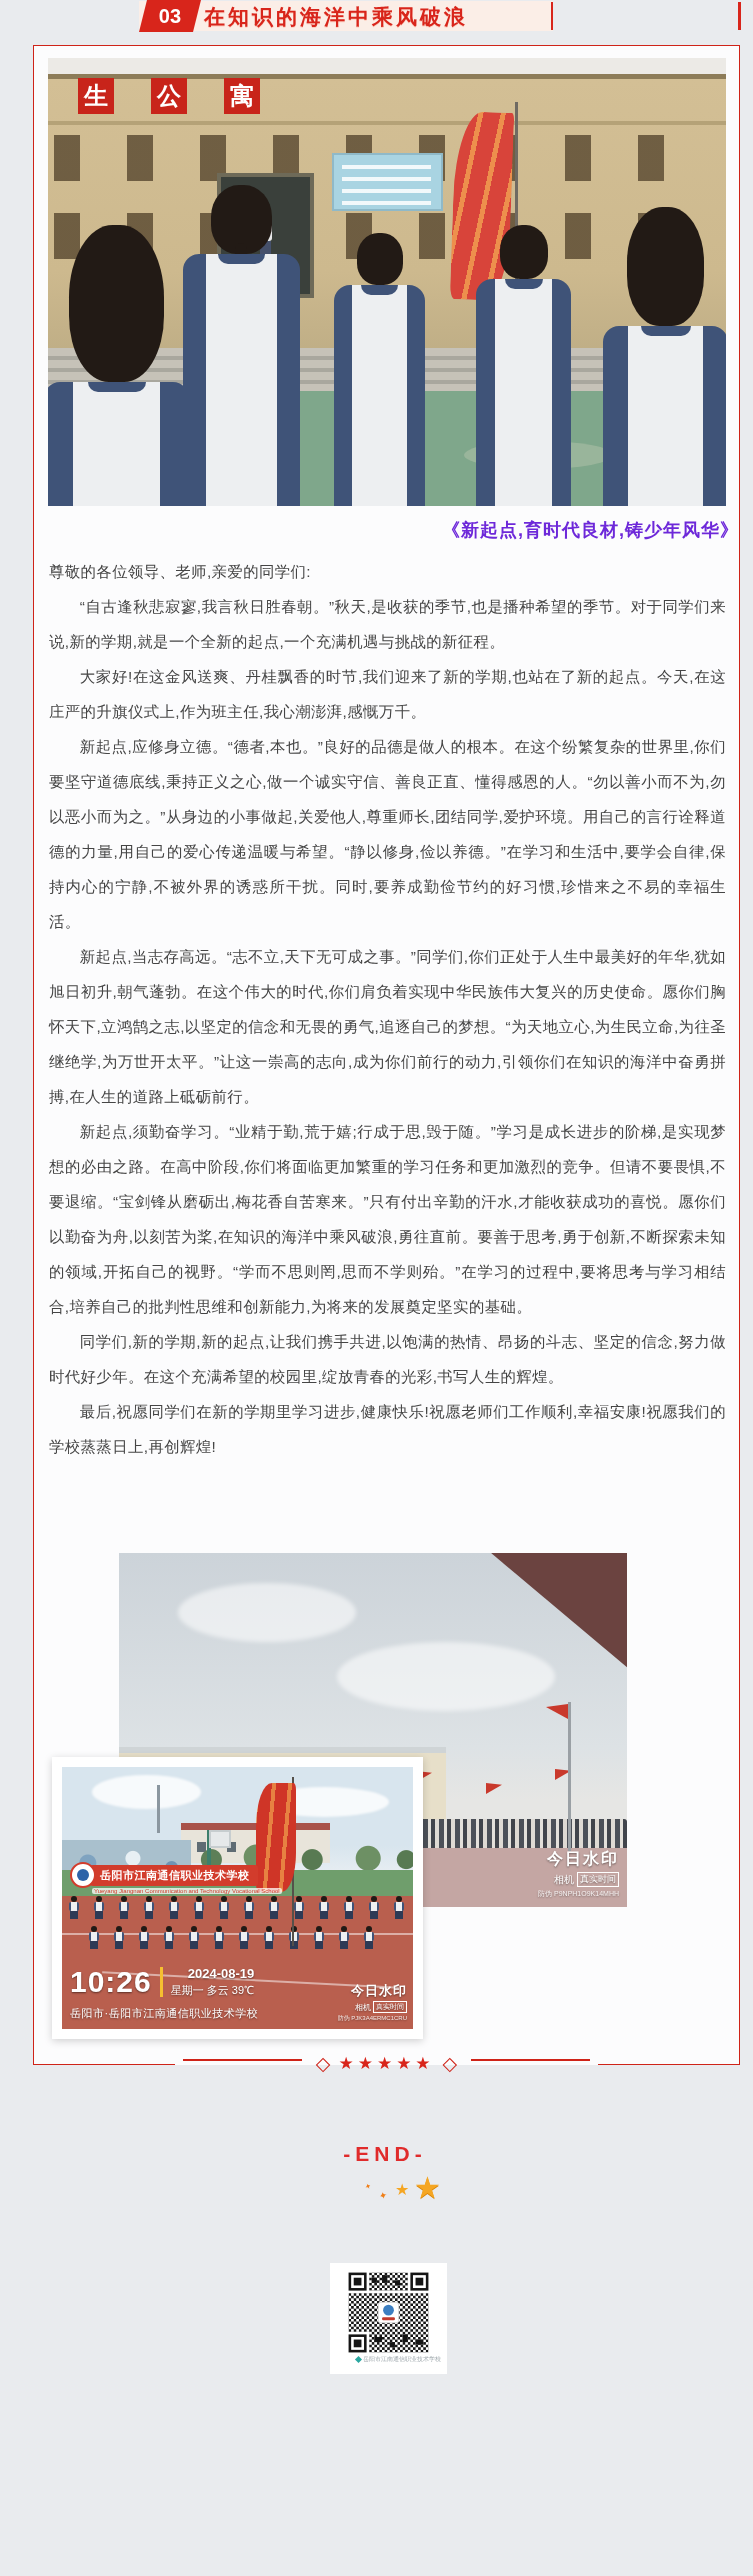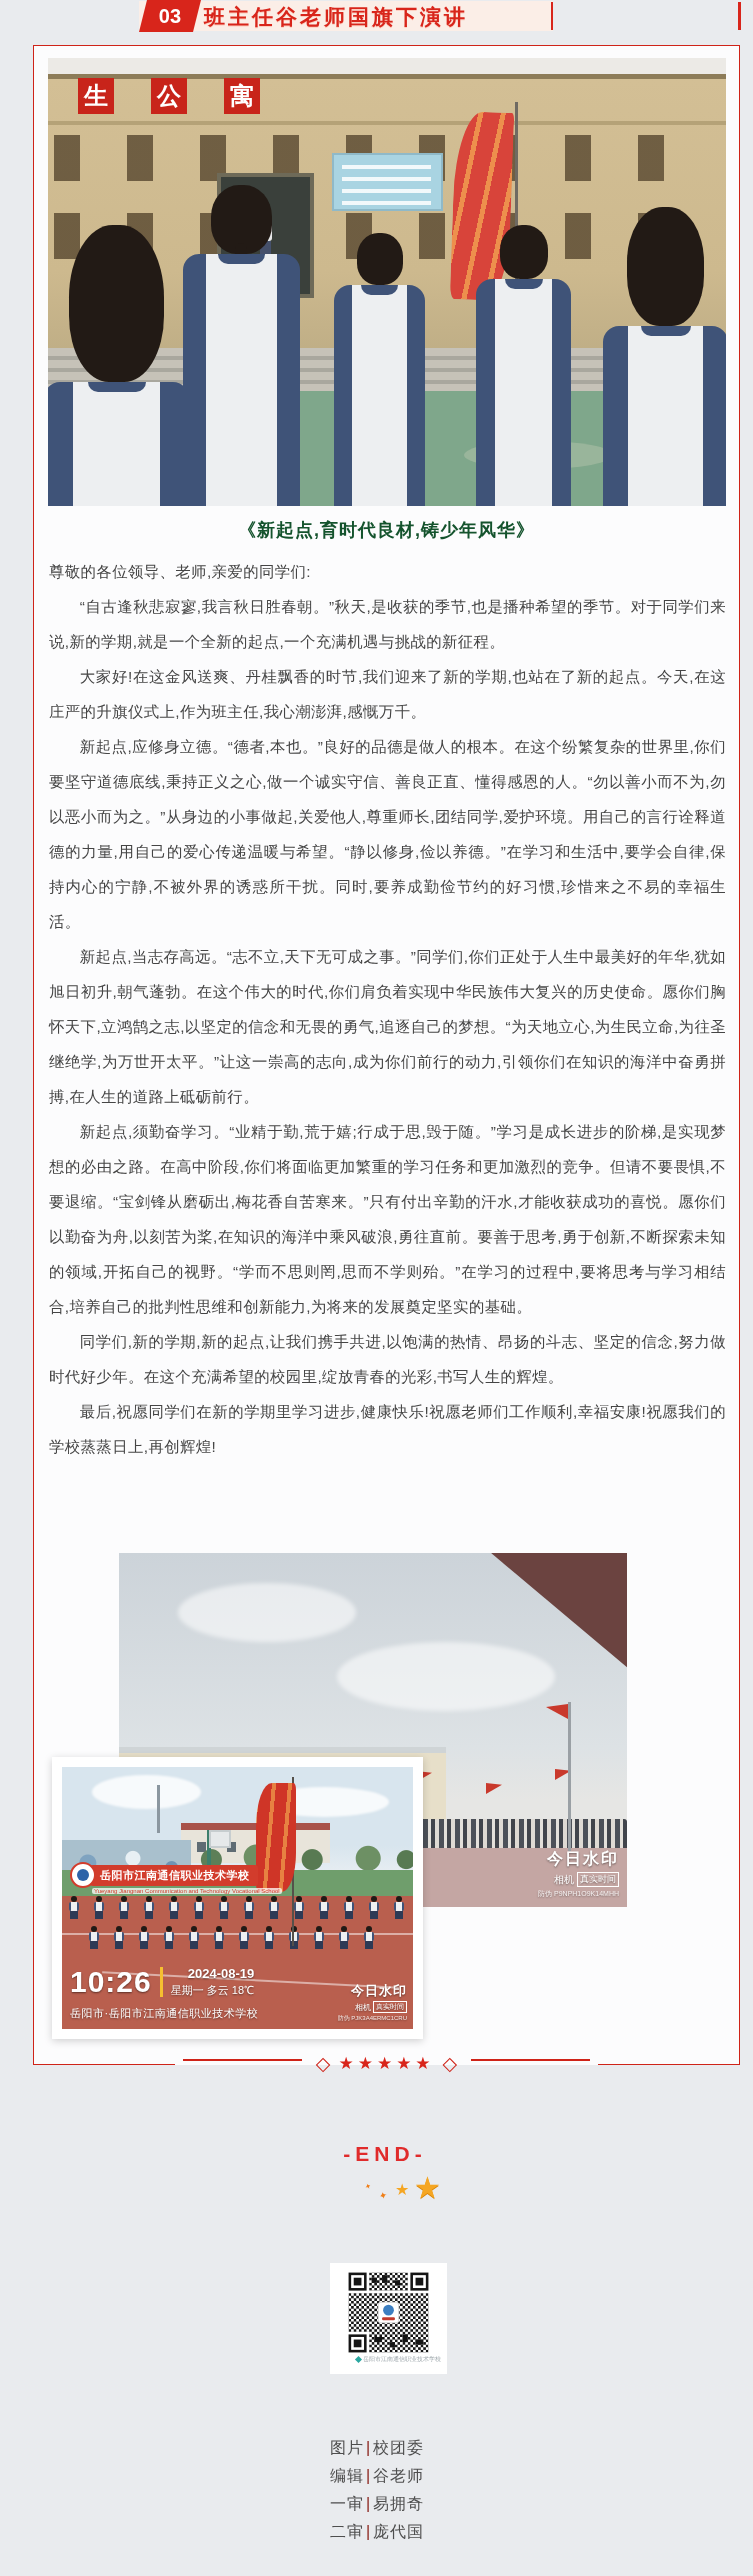--- a/index.html
+++ b/index.html
@@ -38,21 +38,21 @@
   .pt-flag { position:absolute; left:405px; top:44px; width:73px; height:293px; }
   .pt-flag .pole { position:absolute; right:8px; top:0; width:3px; height:293px; background:#6f6a62; }
   .pt-flag .cloth { position:absolute; left:0; top:10px; width:58px; height:188px; background:#d8443a; border-radius:46% 4% 40% 8%; transform:rotate(2deg); background-image:repeating-linear-gradient(100deg, rgba(255,205,92,.55) 0 5px, rgba(0,0,0,0) 5px 22px); }
   .stu { position:absolute; }
   .stu .hair { background:#221a15; border-radius:46% 46% 42% 42%; margin:0 auto; }
   .stu .tail { position:absolute; background:#221a15; border-radius:8px; }
   .stu .body { background:linear-gradient(90deg,#3f5378 0 20%,#edeff1 20% 80%,#3f5378 80%); border-radius:16px 16px 0 0; margin:0 auto; position:relative; }
   .stu .body::after { content:""; position:absolute; left:30%; top:0; width:40%; height:10px; background:#3f5378; border-radius:0 0 10px 10px; }
 
   
-  .art-title { position:absolute; left:0; top:472px; width:100%; text-align:center; font-size:18px; font-weight:bold; color:#14532d; letter-spacing:1px; }
+  .art-title { position:absolute; left:0; top:472px; width:100%; text-align:right; font-size:18px; font-weight:bold; color:#6d28d9; letter-spacing:1px; }
   .art-body { position:absolute; left:15px; top:508px; width:677px; font-size:15.4px; line-height:35px; color:#454545; text-align:justify; letter-spacing:0.4px; }
   .art-body p { text-indent:2em; }
   .art-body p.salute { text-indent:0; }
 
   
   .collage { position:absolute; left:0; top:1507px; width:707px; height:540px; }
   .photo-big { position:absolute; left:85px; top:0; width:508px; height:354px; overflow:hidden; background:linear-gradient(180deg,#ccd3d9 0%,#dde2e5 55%,#e6e6e4 70%); }
   .pb-cloud { position:absolute; background:rgba(255,255,255,.55); border-radius:50%; filter:blur(2px); }
   .pb-roof { position:absolute; right:-40px; top:-30px; width:258px; height:178px; background:linear-gradient(200deg,#6b4340 0 60%,#8a645c 60% 70%,rgba(0,0,0,0) 70%); clip-path:polygon(18% 0,100% 0,100% 100%); }
   .pb-bldg { position:absolute; left:0; top:194px; width:327px; height:73px; background:#e7dfc9; border-top:6px solid #cfd4d6; }
@@ -139,21 +139,21 @@
 </head>
 <body>
 
 <div class="page">
 
   <div class="hdr">
     <div class="hdr-strip"></div>
     <div class="hdr-badge">
         <span>03</span>
       </div>
-    <div class="hdr-title">班主任谷老师国旗下演讲</div>
+    <div class="hdr-title">在知识的海洋中乘风破浪</div>
     <div class="hdr-tick-a"></div>
     <div class="hdr-tick-b"></div>
   </div>
 
   <div class="card">
 
     <div class="photo-top">
       <div class="pt-sky"></div>
       <div class="pt-building"></div>
       <div class="pt-ledge"></div>
@@ -413,21 +413,21 @@
           <div class="ps-brand">
             <div class="logo"></div>
             <div class="band">岳阳市江南通信职业技术学校</div>
           </div>
           <div class="ps-brand-en">Yueyang Jiangnan Communication and Technology Vocational School</div>
           <div class="ps-time">
             <div class="big">10:26</div>
             <div class="bar"></div>
             <div class="dt">
               <div>2024-08-19</div>
-              <div>星期一 多云 18℃</div>
+              <div>星期一 多云 39℃</div>
             </div>
           </div>
           <div class="ps-loc">岳阳市·岳阳市江南通信职业技术学校</div>
           <div class="wm-s">
             <div class="wm-brand">今日水印</div>
             <div class="wm-line">
               <span>相机</span>
               <span class="wm-box">真实时间</span>
             </div>
             <div class="wm-code">防伪 PJK3A4ERMC1CRU</div>
@@ -496,29 +496,15 @@
         <circle cx="16.5" cy="15.6" r="2.1" fill="#3d7fc1"></circle>
         <rect x="14" y="18.3" width="5" height="1.2" rx="0.5" fill="#c23a2c"></rect>
       </g>
     </svg>
     <div class="qr-cap">
       <span class="dia"></span>
       <span>岳阳市江南通信职业技术学校</span>
     </div>
   </div>
 
-  <div class="credits">
-    <div>
-      <span>图片</span><span class="pipe">|</span><span>校团委</span>
-    </div>
-    <div>
-      <span>编辑</span><span class="pipe">|</span><span>谷老师</span>
-    </div>
-    <div>
-      <span>一审</span><span class="pipe">|</span><span>易拥奇</span>
-    </div>
-    <div>
-      <span>二审</span><span class="pipe">|</span><span>庞代国</span>
-    </div>
-  </div>
 
 </div>
 
 
 </body></html>

